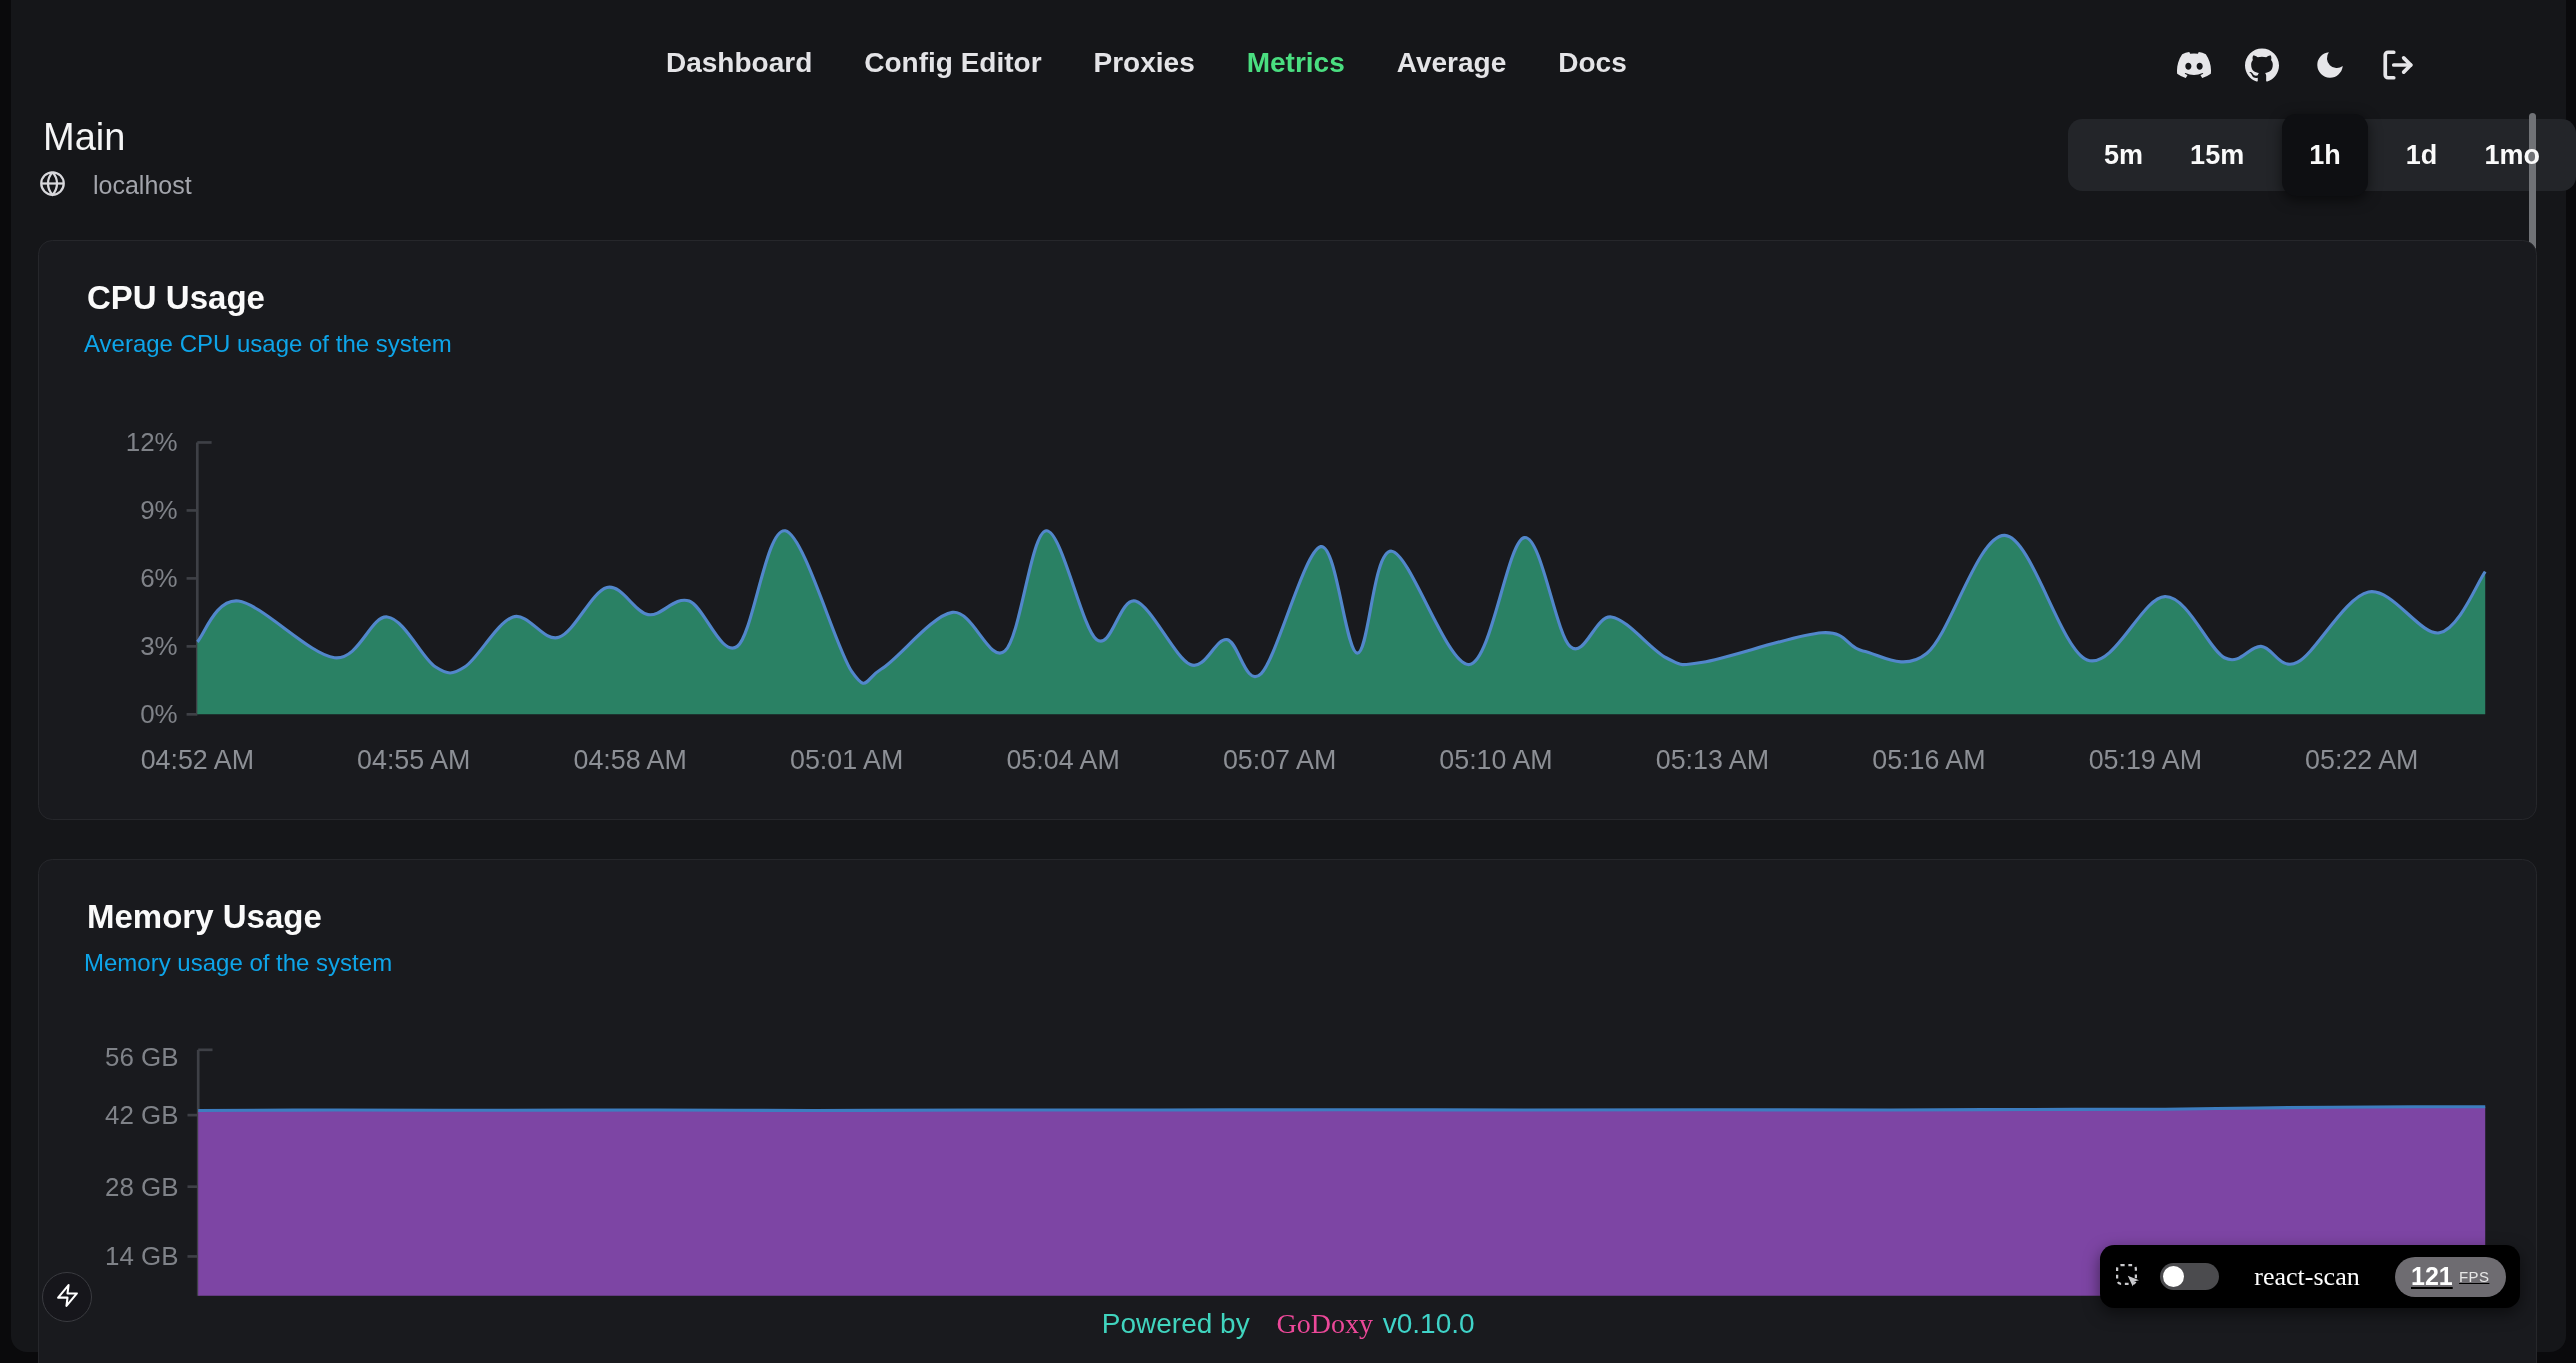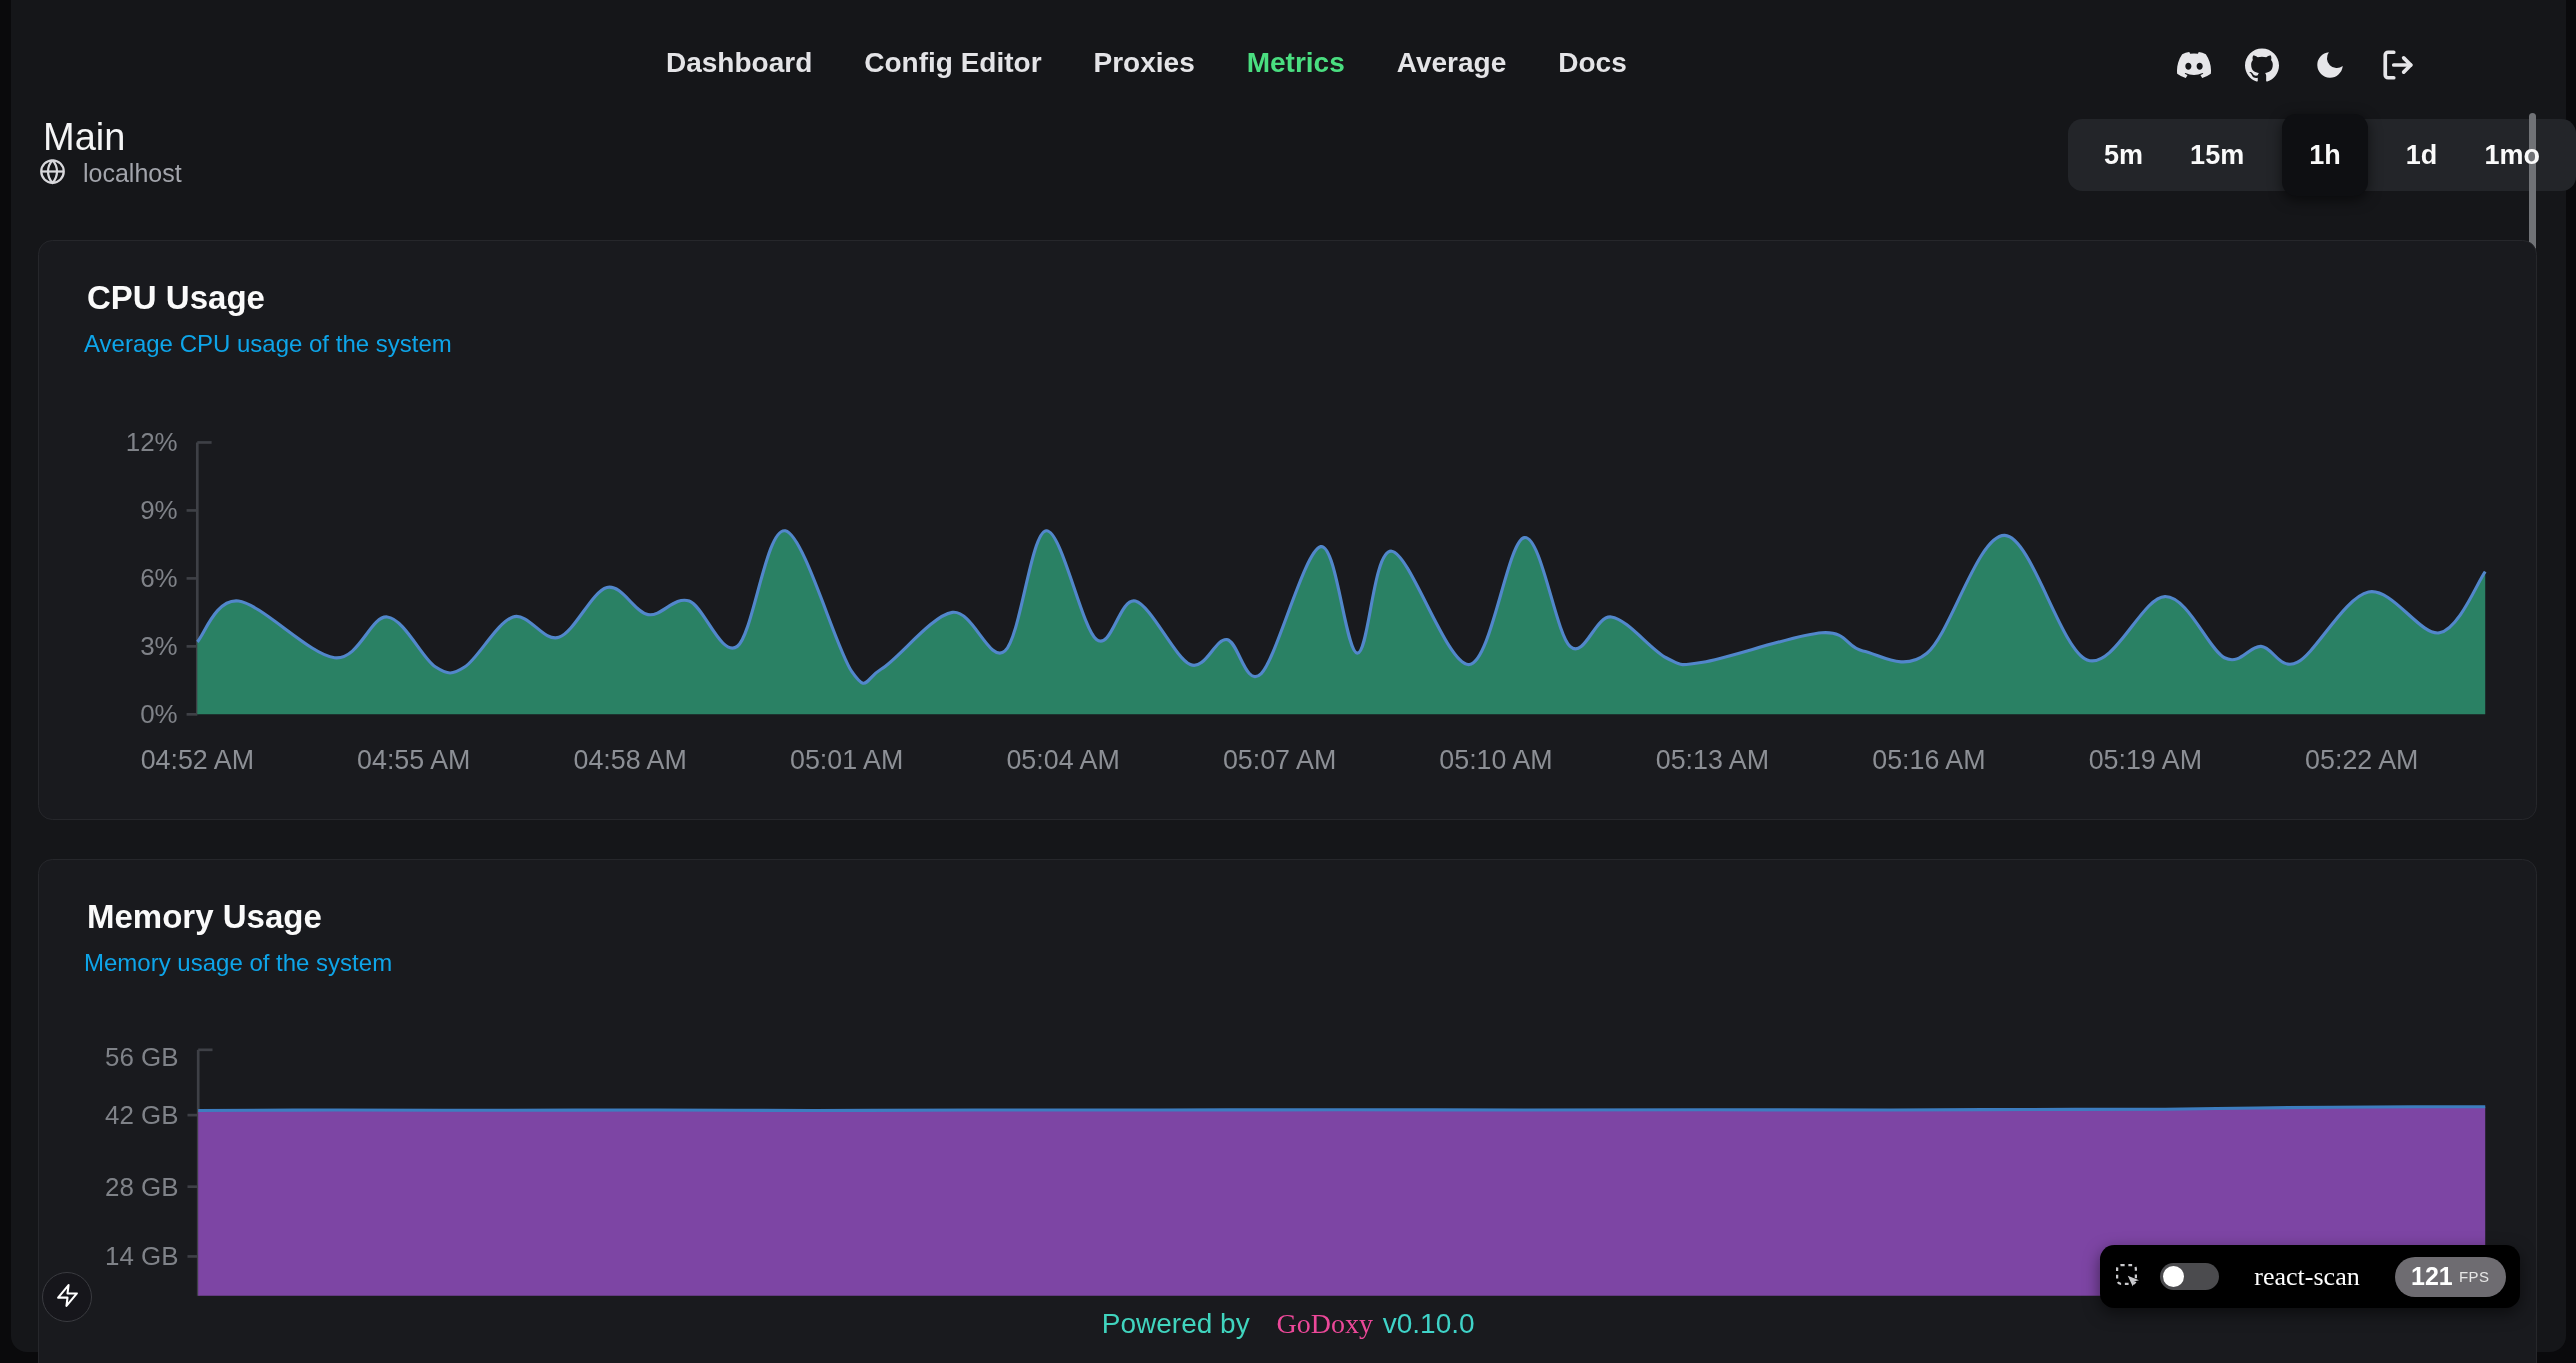--- a/index.html
+++ b/index.html
@@ -8,21 +8,21 @@
     border-radius:0 0 16px 16px;overflow:hidden;}
   
   .nav-row{position:absolute;left:666px;top:45px;display:flex;gap:52px;align-items:center;}
   .nav-item{font-size:28px;font-weight:600;color:#e4e4e7;line-height:36px;cursor:pointer;white-space:nowrap;}
   .nav-item.active{color:#4ade80;}
   .icon-row{position:absolute;left:2176px;top:47px;display:flex;gap:32px;align-items:center;}
   .icon-btn{width:36px;height:36px;color:#e6e6e9;display:flex;align-items:center;justify-content:center;cursor:pointer;}
   .icon-btn svg{width:34px;height:34px;display:block;}
   
   .page-title{position:absolute;left:43px;top:116px;font-size:38px;font-weight:500;color:#f4f4f5;}
-  .host-row{position:absolute;left:39px;top:158px;display:flex;align-items:center;gap:17px;color:#a2a4ab;justify-content:space-between;}
+  .host-row{position:absolute;left:39px;top:170px;display:flex;align-items:center;gap:27px;color:#a2a4ab;justify-content:space-between;}
   .host-row svg{width:27px;height:27px;color:#d8d8dc;}
   .host-label{font-size:25px;color:#a2a4ab;}
   
   .time-range{position:absolute;left:2068px;top:119px;width:508px;height:72px;background:#232529;
     border-radius:14.3px;display:flex;align-items:center;justify-content:space-between;padding:0 27px;box-sizing:border-box;}
   .tr-option{font-size:27px;font-weight:600;color:#fafafa;padding:0 9px;cursor:pointer;position:relative;z-index:1;}
   .tr-option.active{background:#0e0f12;border-radius:14.3px;height:82px;display:flex;align-items:center;
     padding:0 27px;box-shadow:0 3.6px 12.5px rgba(0,0,0,.55);}
   
   .scroll-thumb{position:absolute;left:2529px;top:113px;width:7.2px;height:227px;background:#707276;border-radius:3.6px;}
@@ -40,21 +40,21 @@
   .footer .pb{color:#40d4be;}
   .footer .brand{color:#ec4899;margin-left:19px;cursor:pointer;font-family:Liberation Serif, serif;}
   .footer .ver{color:#3fd3c8;margin-left:2px;}
   
   .react-scan{position:absolute;left:2100px;top:1245px;width:420px;height:63px;background:#000;border-radius:14.3px;
     display:flex;align-items:center;padding:0 14.3px;box-sizing:border-box;gap:16px;box-shadow:0 5.4px 16px rgba(0,0,0,.5);}
   .rs-scan-icon{width:30px;height:30px;color:#c9c9cc;flex:0 0 auto;}
   .rs-toggle{width:59px;height:27px;border-radius:13.4px;background:#4b4b4e;position:relative;cursor:pointer;flex:0 0 auto;}
   .rs-knob{position:absolute;left:2.7px;top:2.7px;width:21.5px;height:21.5px;border-radius:50%;background:#fff;}
   .rs-label{font-family:Liberation Serif, serif;font-size:26px;color:#fff;flex:1;text-align:center;white-space:nowrap;}
-  .rs-pill{min-width:86px;height:40px;border-radius:20.6px;background:#6e6c71;display:flex;align-items:center;justify-content:center;gap:6.3px;padding:0 12.5px;}
+  .rs-pill{min-width:86px;height:40px;border-radius:20.6px;background:#6e6c71;display:flex;align-items:center;justify-content:center;gap:6.3px;padding:0 12.5px;text-decoration:underline;}
   .rs-fps{font-size:25px;font-weight:700;color:#fff;}
   .rs-fps-unit{font-size:15px;color:#e6e6e6;letter-spacing:0.4px;}
   
   .fab{position:absolute;left:42px;top:1272px;width:50px;height:50px;border-radius:50%;border:1.8px solid #3a3b40;
     background:rgba(21,22,25,.7);display:flex;align-items:center;justify-content:center;cursor:pointer;}
   .fab svg{width:25px;height:25px;color:#fff;}
 </style>
 </head>
 <body>
 

